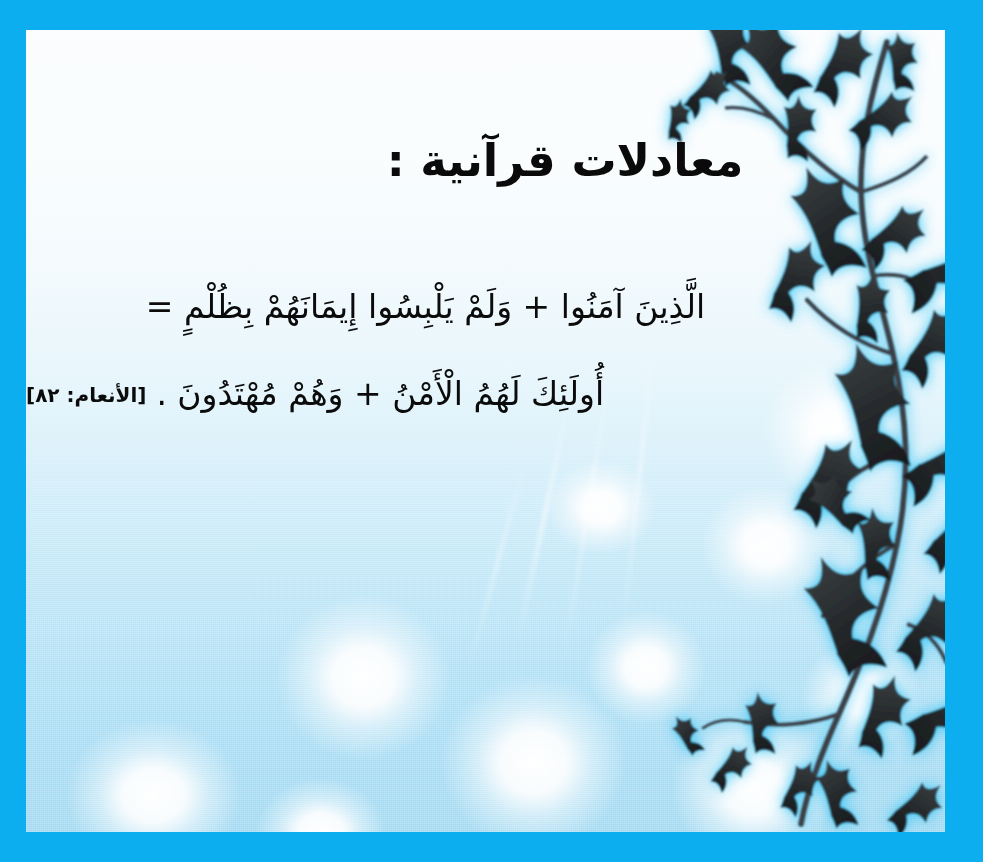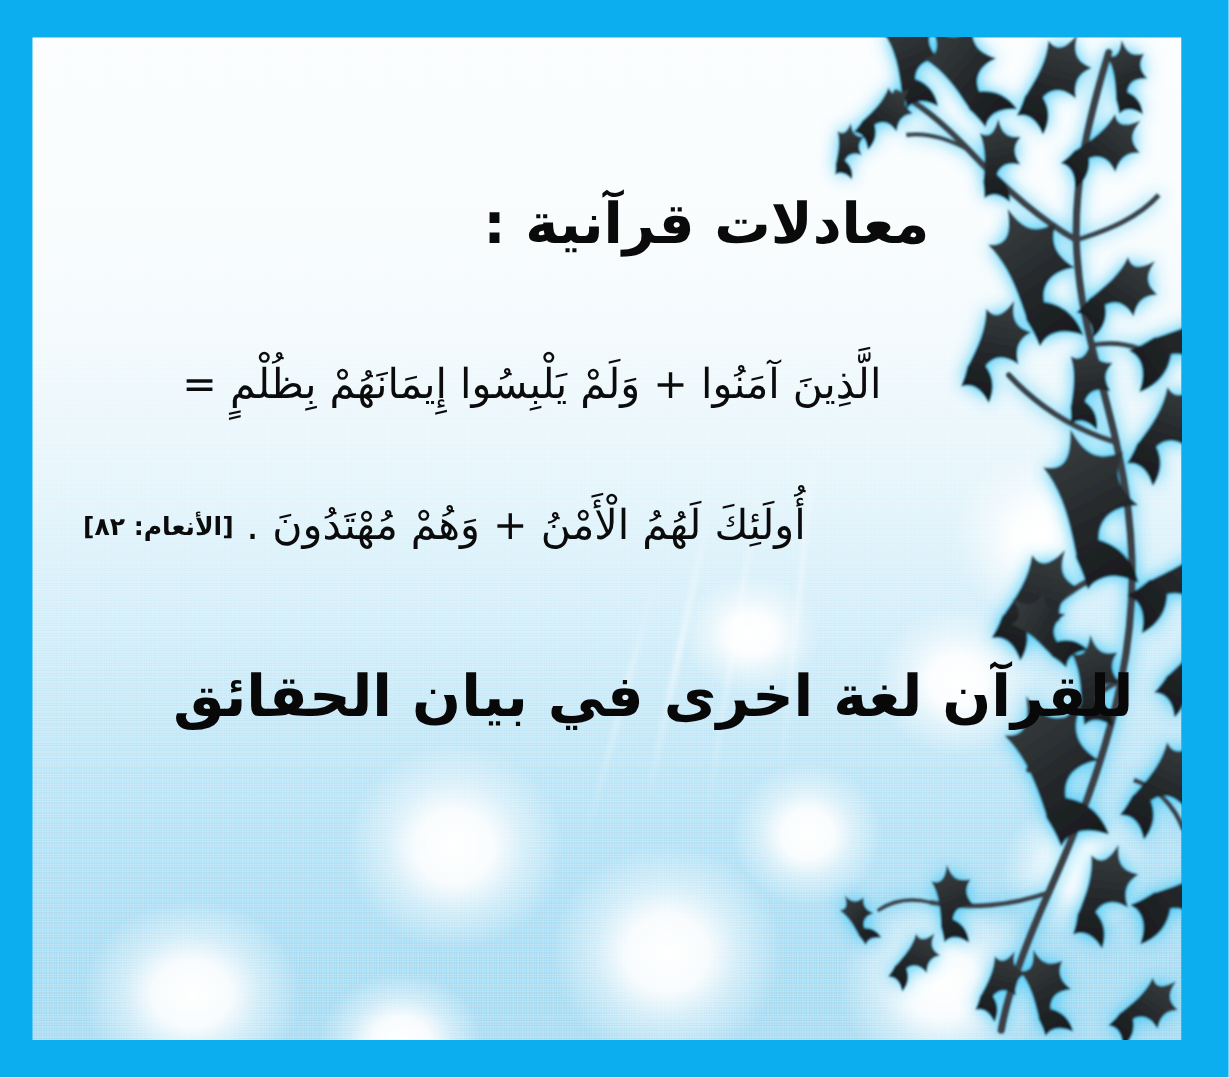--- a/index.html
+++ b/index.html
@@ -81,21 +81,21 @@
     position: absolute;
     left: 0;
     top: 0;
     width: 919px;
     height: 802px;
     text-align: center;
   }
 
   .title {
     position: absolute;
-    top: 122px;
+    top: 104px;
     right: 0;
     width: 760px;
     font-size: 45px;
     font-weight: 700;
     color: #0a0a0a;
     letter-spacing: 0px;
     white-space: nowrap;
     direction: rtl;
   }
 
@@ -103,21 +103,21 @@
     position: absolute;
     right: 0;
     width: 919px;
     direction: rtl;
     color: #0b0b0b;
     font-size: 33px;
     line-height: 1.35;
     white-space: nowrap;
   }
   .verse-line.l1 { top: 255px; padding-right: 120px; box-sizing: border-box; text-align: center; }
-  .verse-line.l2 { top: 368px; padding-right: 260px; box-sizing: border-box; text-align: center; }
+  .verse-line.l2 { top: 342px; padding-right: 260px; box-sizing: border-box; text-align: left; }
 
   .cite {
     font-size: 20px;
     font-weight: 700;
     vertical-align: 3px;
     margin-right: 10px;
     direction: rtl;
     unicode-bidi: isolate;
   }
 
@@ -254,17 +254,16 @@
     <div id="content">
 
       <div class="title">معادلات قرآنية :</div>
 
       <div class="verse-line l1">الَّذِينَ آمَنُوا + وَلَمْ يَلْبِسُوا إِيمَانَهُمْ بِظُلْمٍ  =</div>
 
       <div class="verse-line l2">
         <span>أُولَئِكَ لَهُمُ الْأَمْنُ + وَهُمْ مُهْتَدُونَ  .</span><span class="cite">[الأنعام: ٨٢]</span>
       </div>
 
-      <div class="headline">للقرآن لغة اخرى في بيان الحقائق</div>
 
     </div>
   </div>
 </div>
 
 </body></html>

